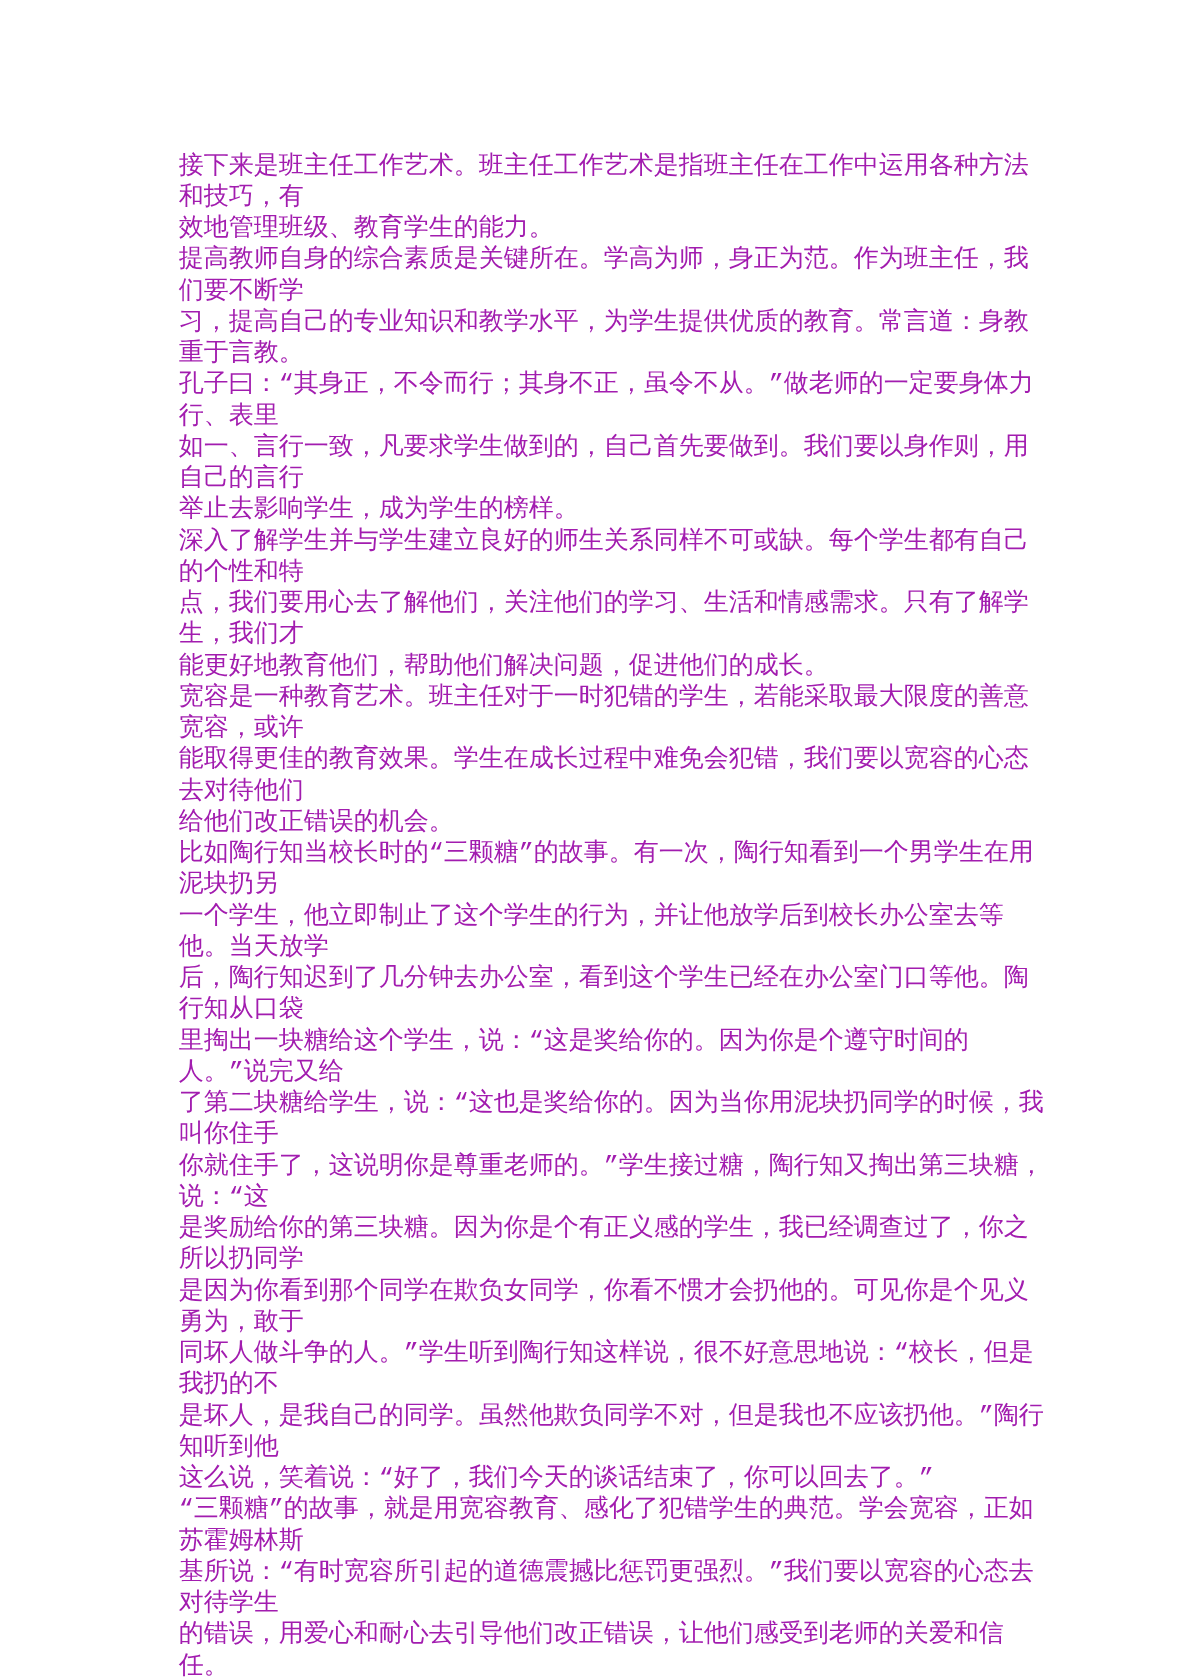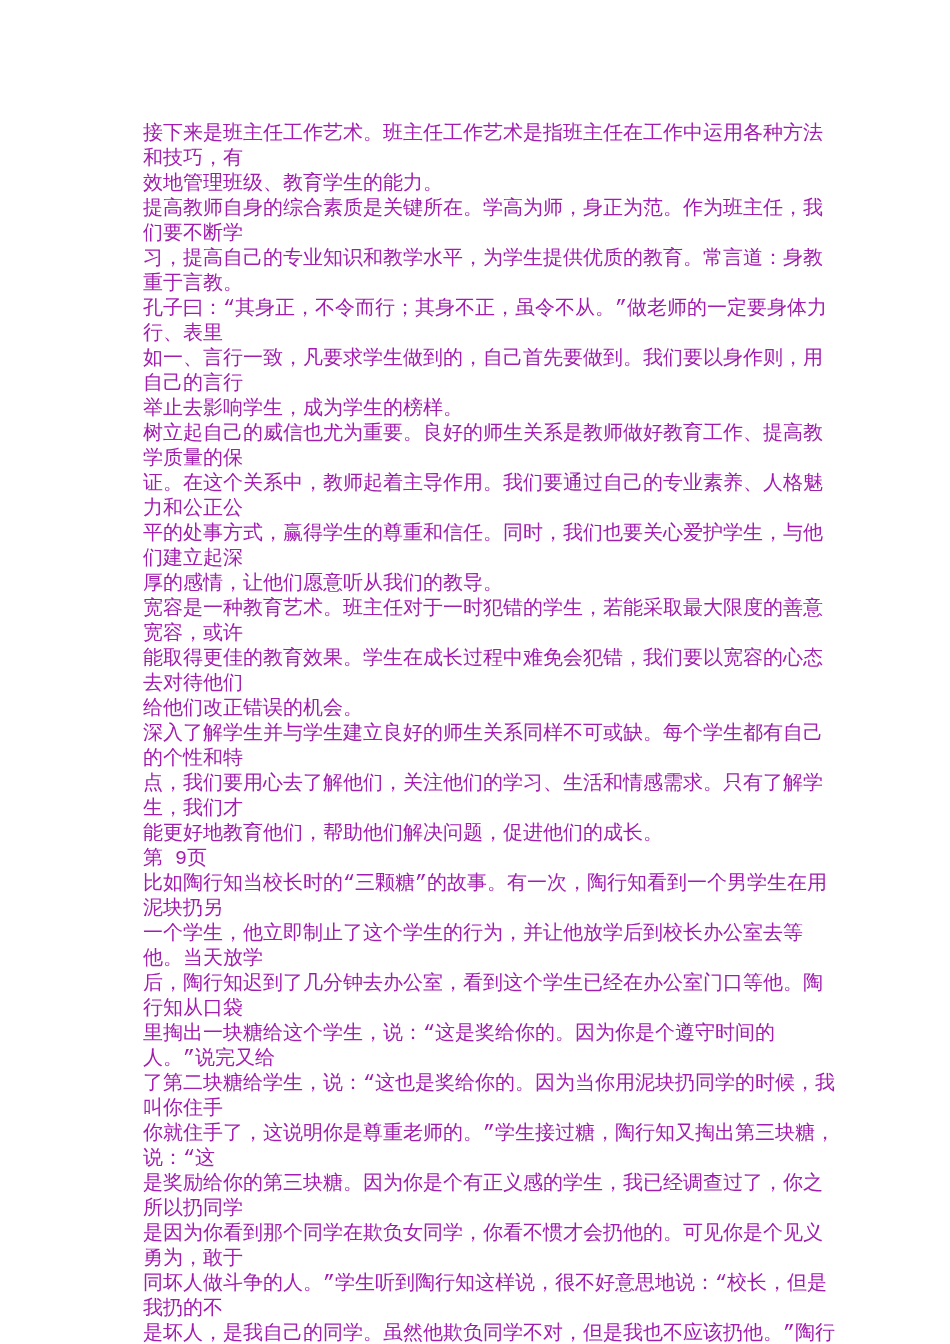--- a/index.html
+++ b/index.html
@@ -56,34 +56,29 @@
 
   <p class="para first">接下来是班主任工作艺术。班主任工作艺术是指班主任在工作中运用各种方法和技巧，有
 效地管理班级、教育学生的能力。</p>
 
   <div class="doc-section">
     <p class="para">提高教师自身的综合素质是关键所在。学高为师，身正为范。作为班主任，我们要不断学
 习，提高自己的专业知识和教学水平，为学生提供优质的教育。常言道：身教重于言教。
 孔子曰：“其身正，不令而行；其身不正，虽令不从。”做老师的一定要身体力行、表里
 如一、言行一致，凡要求学生做到的，自己首先要做到。我们要以身作则，用自己的言行
 举止去影响学生，成为学生的榜样。</p>
-    <p class="para">树立起自己的威信也尤为重要。良好的师生关系是教师做好教育工作、提高教学质量的保
-证。在这个关系中，教师起着主导作用。我们要通过自己的专业素养、人格魅力和公正公
-平的处事方式，赢得学生的尊重和信任。同时，我们也要关心爱护学生，与他们建立起深
-厚的感情，让他们愿意听从我们的教导。</p>
+    <p class="para">深入了解学生并与学生建立良好的师生关系同样不可或缺。每个学生都有自己的个性和特
+点，我们要用心去了解他们，关注他们的学习、生活和情感需求。只有了解学生，我们才
+能更好地教育他们，帮助他们解决问题，促进他们的成长。</p>
     <p class="para">宽容是一种教育艺术。班主任对于一时犯错的学生，若能采取最大限度的善意宽容，或许
 能取得更佳的教育效果。学生在成长过程中难免会犯错，我们要以宽容的心态去对待他们
 给他们改正错误的机会。</p>
-    <p class="para">深入了解学生并与学生建立良好的师生关系同样不可或缺。每个学生都有自己的个性和特
-点，我们要用心去了解他们，关注他们的学习、生活和情感需求。只有了解学生，我们才
-能更好地教育他们，帮助他们解决问题，促进他们的成长。</p>
   </div>
 
   <div class="doc-section">
-    <div class="page-label">第 9页</div>
     <p class="para">比如陶行知当校长时的“三颗糖”的故事。有一次，陶行知看到一个男学生在用泥块扔另
 一个学生，他立即制止了这个学生的行为，并让他放学后到校长办公室去等他。当天放学
 后，陶行知迟到了几分钟去办公室，看到这个学生已经在办公室门口等他。陶行知从口袋
 里掏出一块糖给这个学生，说：“这是奖给你的。因为你是个遵守时间的人。”说完又给
 了第二块糖给学生，说：“这也是奖给你的。因为当你用泥块扔同学的时候，我叫你住手
 你就住手了，这说明你是尊重老师的。”学生接过糖，陶行知又掏出第三块糖，说：“这
 是奖励给你的第三块糖。因为你是个有正义感的学生，我已经调查过了，你之所以扔同学
 是因为你看到那个同学在欺负女同学，你看不惯才会扔他的。可见你是个见义勇为，敢于
 同坏人做斗争的人。”学生听到陶行知这样说，很不好意思地说：“校长，但是我扔的不
 是坏人，是我自己的同学。虽然他欺负同学不对，但是我也不应该扔他。”陶行知听到他

